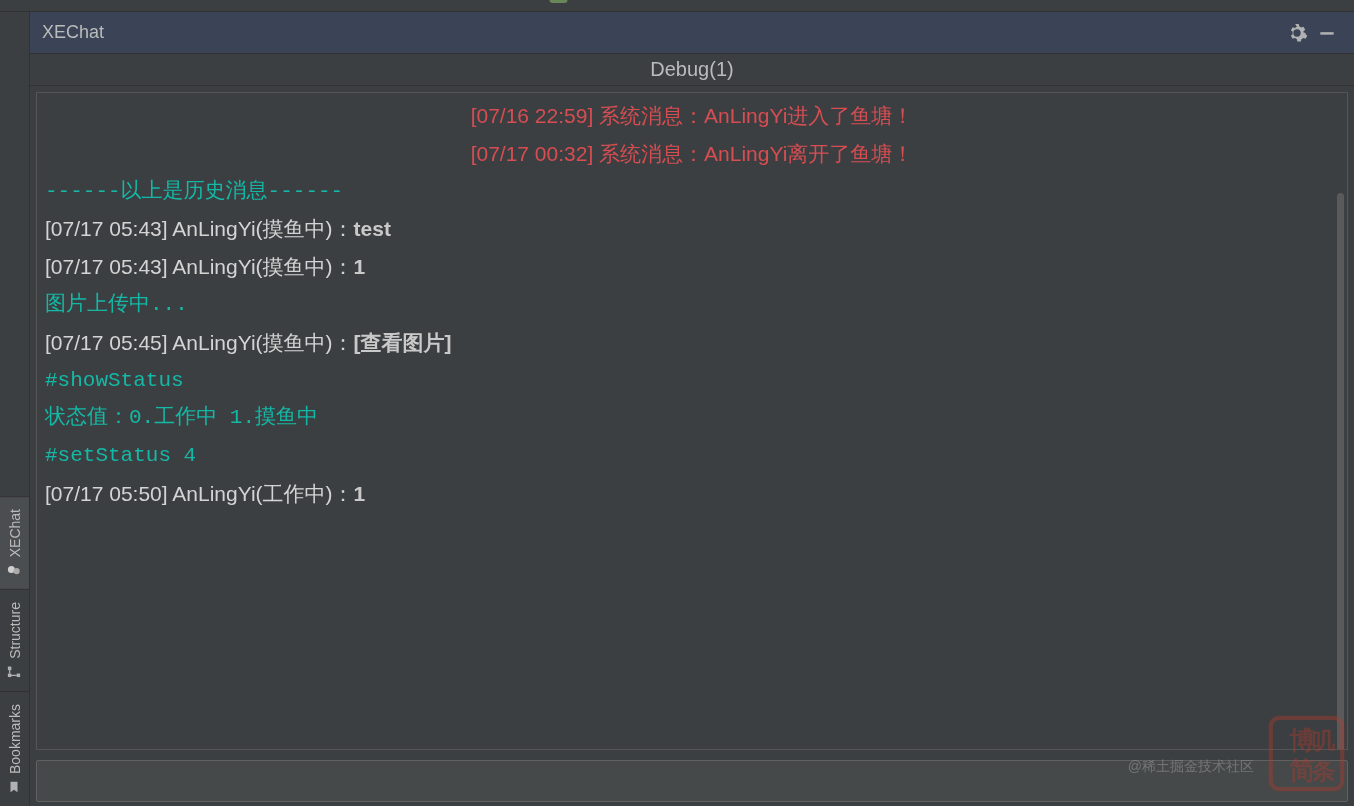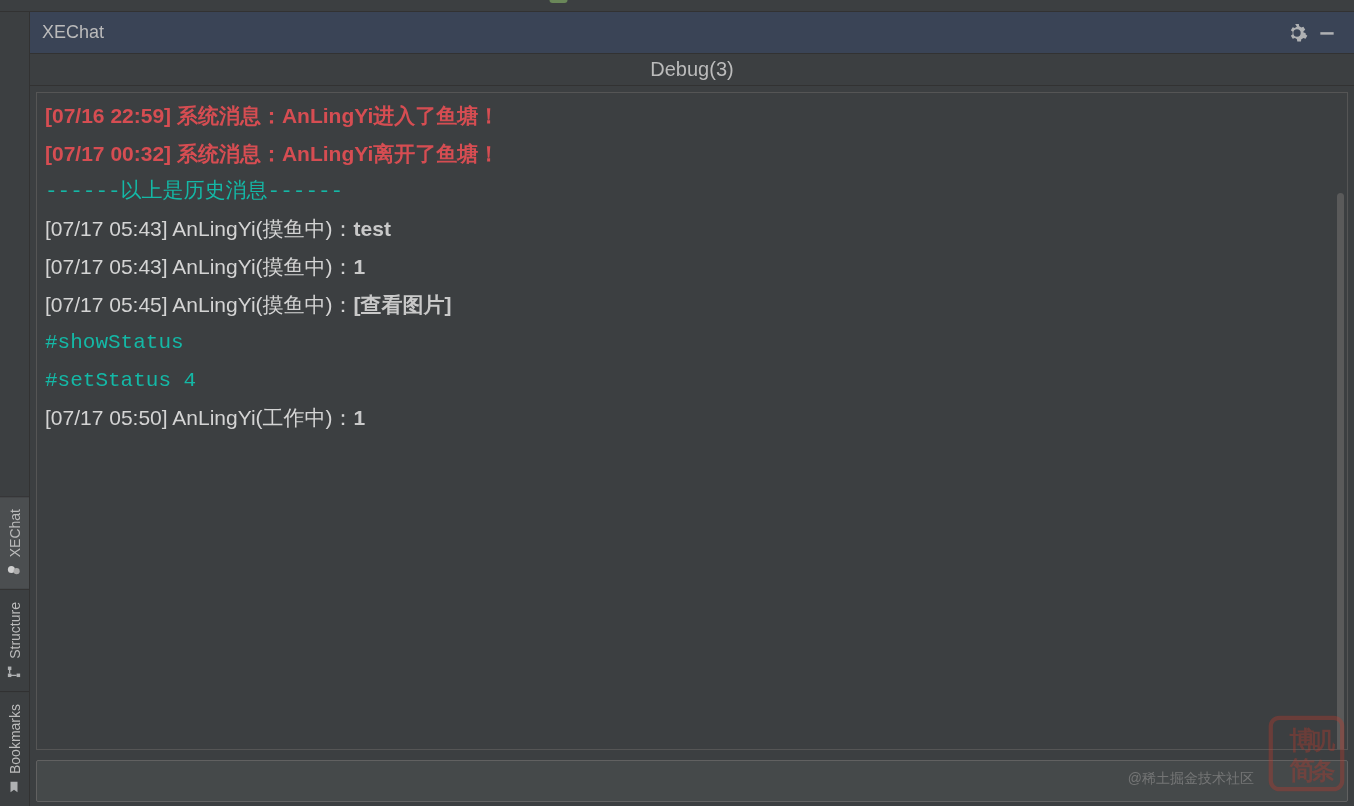--- a/index.html
+++ b/index.html
@@ -147,21 +147,22 @@
       font-size: 21px;
       line-height: 1.8;
       position: relative;
     }
     .chat-line {
       white-space: nowrap;
       color: #d4d4d4;
     }
     .chat-line.system {
       color: #d64d52;
-      font-weight: bold;
+      font-weight: normal;
+      text-align: center;
     }
     .chat-prefix {
       font-weight: normal;
     }
     .chat-body {
       font-weight: bold;
       color: #c9c9c9;
     }
     .chat-line.plain {
       color: #14b8a6;
@@ -188,21 +189,21 @@
       border: 1px solid #616161;
       border-radius: 2px;
       color: #bbbbbb;
       padding: 0 10px;
       font-size: 16px;
       outline: none;
     }
     .watermark {
       position: absolute;
       right: 100px;
-      bottom: 18px;
+      bottom: 30px;
       font-size: 14px;
       color: #888;
       opacity: 0.7;
     }
     .watermark-seal {
       position: absolute;
       right: 5px;
       bottom: 10px;
       width: 85px;
       height: 85px;
@@ -266,32 +267,34 @@
       </svg>
     </div>
     <div class="panel-header-btn">
       <svg width="20" height="20" viewBox="0 0 24 24">
         <rect x="4" y="11" width="16" height="3" fill="#afb1b3"></rect>
       </svg>
     </div>
   </div>
 
   <div class="tab-bar">
-    <div class="tab-label">Debug(3)</div>
+    <div class="tab-label">Debug(1)</div>
   </div>
 
   <div class="content-wrapper">
     <div class="chat-log" id="chat-log">
       <div class="chat-line system">[07/16 22:59] 系统消息：AnLingYi进入了鱼塘！</div>
         <div class="chat-line system">[07/17 00:32] 系统消息：AnLingYi离开了鱼塘！</div>
         <div class="chat-line plain">------以上是历史消息------</div>
         <div class="chat-line"><span class="chat-prefix">[07/17 05:43] AnLingYi(摸鱼中)：</span><span class="chat-body">test</span></div>
         <div class="chat-line"><span class="chat-prefix">[07/17 05:43] AnLingYi(摸鱼中)：</span><span class="chat-body">1</span></div>
+        <div class="chat-line plain">图片上传中...</div>
         <div class="chat-line"><span class="chat-prefix">[07/17 05:45] AnLingYi(摸鱼中)：</span><span class="chat-body">[查看图片]</span></div>
         <div class="chat-line plain">#showStatus</div>
+        <div class="chat-line plain">状态值：0.工作中 1.摸鱼中</div>
         <div class="chat-line plain">#setStatus 4</div>
         <div class="chat-line"><span class="chat-prefix">[07/17 05:50] AnLingYi(工作中)：</span><span class="chat-body">1</span></div>
         <div class="scroll-indicator"></div>
     </div>
     <div class="input-row">
       <input class="input-field" type="text" value="" style="">
     </div>
   </div>
 </div>
 

